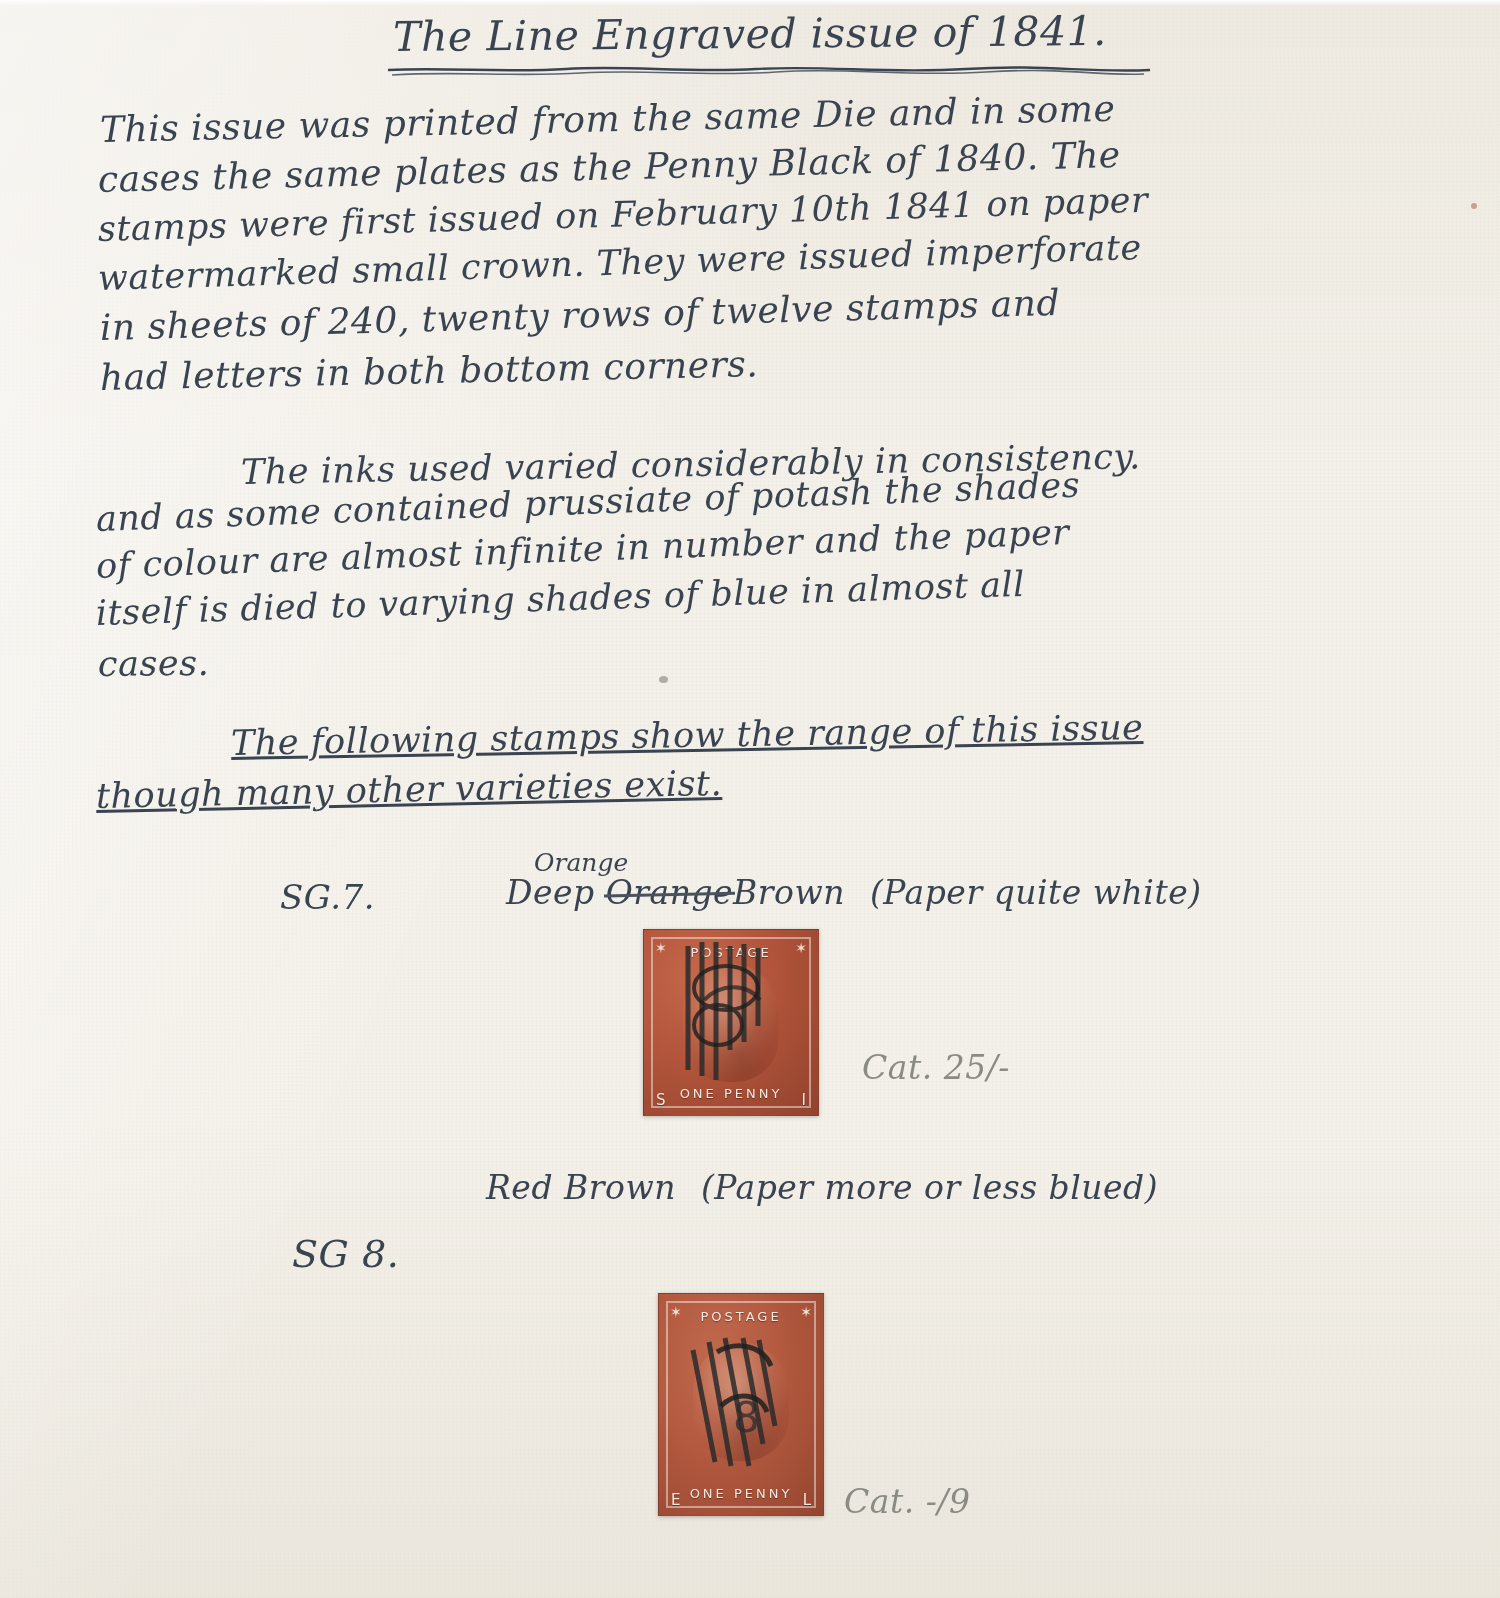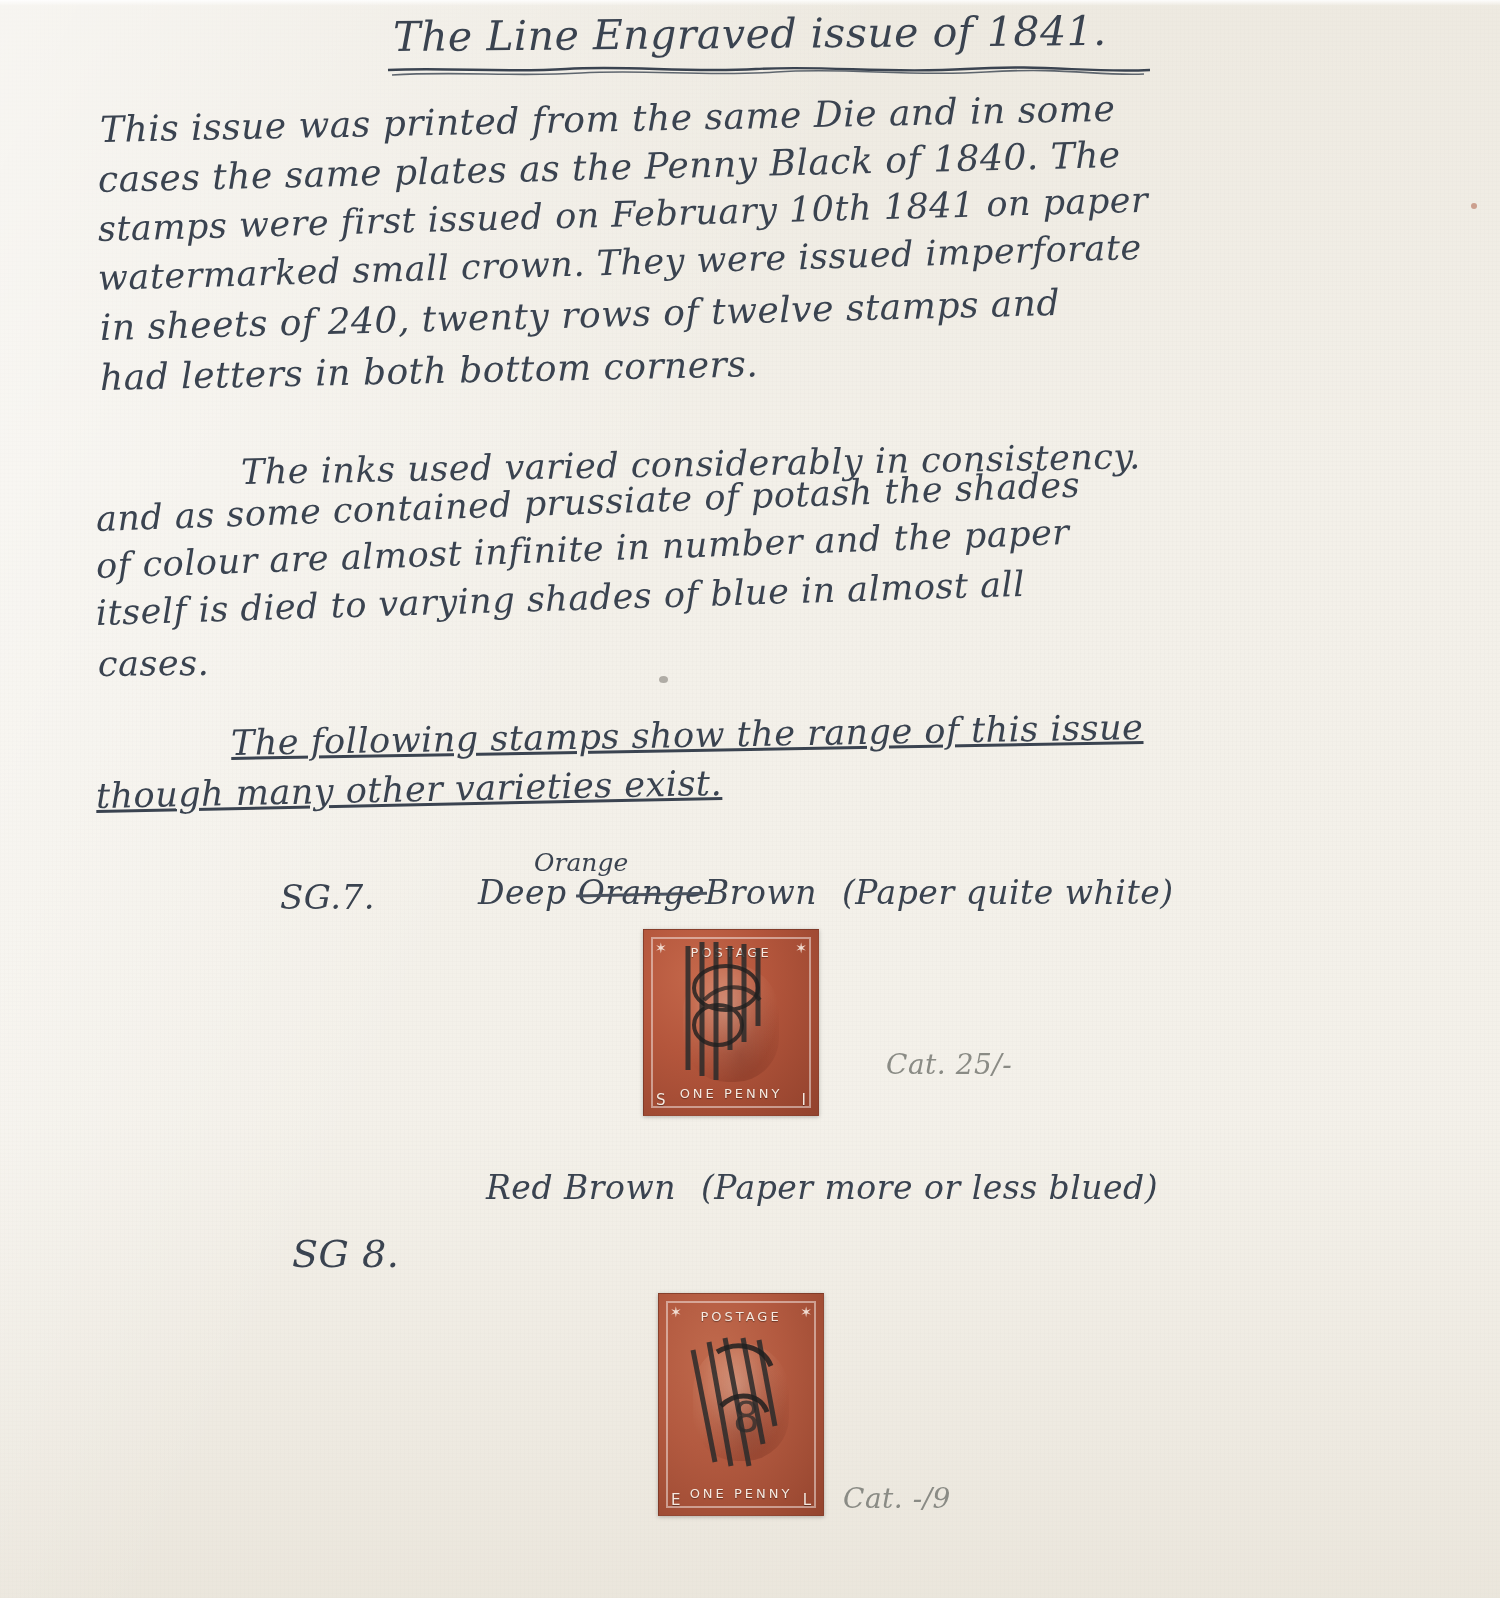--- a/index.html
+++ b/index.html
@@ -72,25 +72,24 @@
   .sg-row {
     position: absolute;
     font-size: 33px;
   }
   .sg-label {
     position: absolute;
     font-size: 33px;
   }
   .cat-note {
     position: absolute;
-    font-size: 28px;
+    font-size: 33px;
     color: #8a8b85;
     font-style: italic;
     font-family: "DejaVu Serif", serif;
-    margin-left: 24px;
   }
   .struck {
     position: relative;
     display: inline-block;
   }
   .struck::after {
     content: "";
     position: absolute;
     left: -2px; right: -2px;
     top: 52%;
@@ -236,21 +235,21 @@
     <span class="line" style="font-size:35px; transform:rotate(-0.6deg); margin-left:2px; margin-top:16px;">cases.</span>
   </div>
 
   <div class="para hand" style="top:726px;text-decoration:underline;">
     <span class="line" style="font-size:35px; transform:rotate(-1.0deg); margin-left:135px;">The following stamps show the range of this issue</span>
     <span class="line" style="font-size:35px; transform:rotate(-1.2deg); margin-left:0px; margin-top:18px;">though many other varieties exist.</span>
   </div>
 
   <div class="sg-label hand" style="left:280px; top:877px; font-size:34px;">SG.7.</div>
 
-  <div class="sg-row hand" style="left:478px; top:873px; white-space:nowrap;">
+  <div class="sg-row hand" style="left:506px; top:873px; white-space:nowrap;">
     <span>Deep </span><span class="struck">Orange</span><span>Brown</span>
     <span style="display:inline-block; width:14px;"></span><span>(Paper quite white)</span>
   </div>
   <div class="overwrite" style="left:534px; top:848px;">Orange</div>
 
   <div class="cat-note hand" style="left:862px; top:1048px;">Cat. 25/-</div>
 
   <div id="stamp1" class="stamp">
     <div class="stamp-inner">
       <div class="stamp-frame"></div>
@@ -279,21 +278,21 @@
     </div>
   </div>
 
   <div class="sg-label hand" style="left:292px; top:1232px; font-size:38px;">SG 8.</div>
 
   <div class="sg-row hand" style="left:486px; top:1168px; white-space:nowrap;font-style:italic;">
     <span>Red Brown</span>
     <span style="display:inline-block; width:14px;"></span><span>(Paper more or less blued)</span>
   </div>
 
-  <div class="cat-note hand" style="left:819px; top:1482px;">Cat. -/9</div>
+  <div class="cat-note hand" style="left:844px; top:1482px;">Cat. -/9</div>
 
   <div id="stamp2" class="stamp">
     <div class="stamp-inner">
       <div class="stamp-frame"></div>
       <div class="star star-left">✶</div>
       <div class="star star-right">✶</div>
       <div class="stamp-top">POSTAGE</div>
       <div class="queen" style="top:50%;"></div>
       <div class="stamp-bottom">ONE PENNY</div>
       <div class="corner-letter corner-left">E</div>

